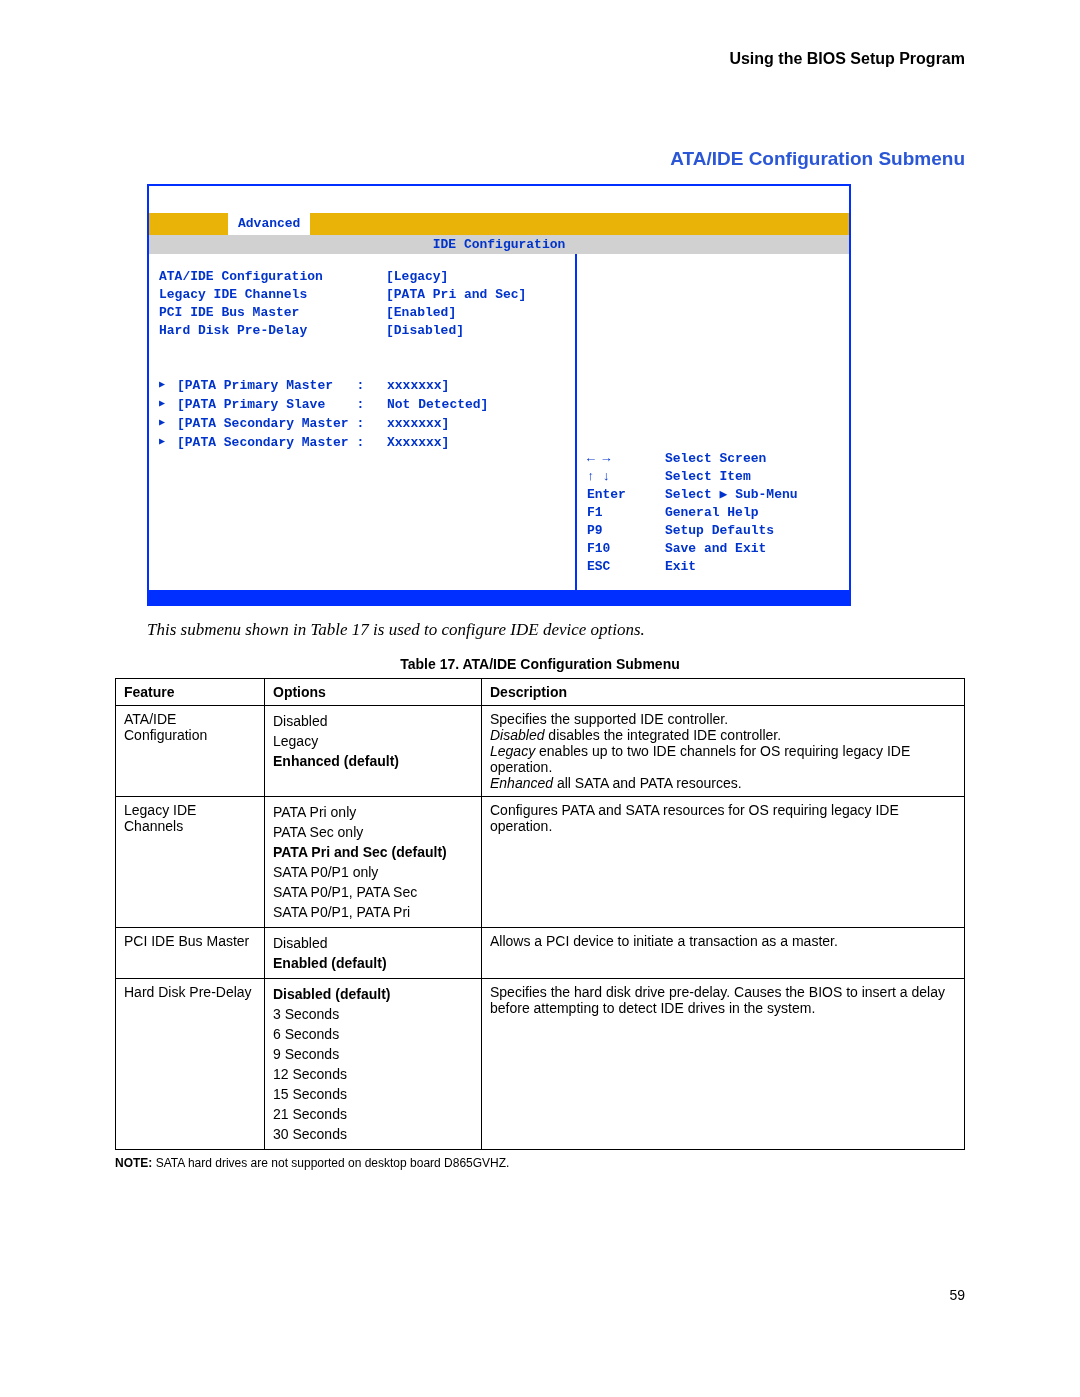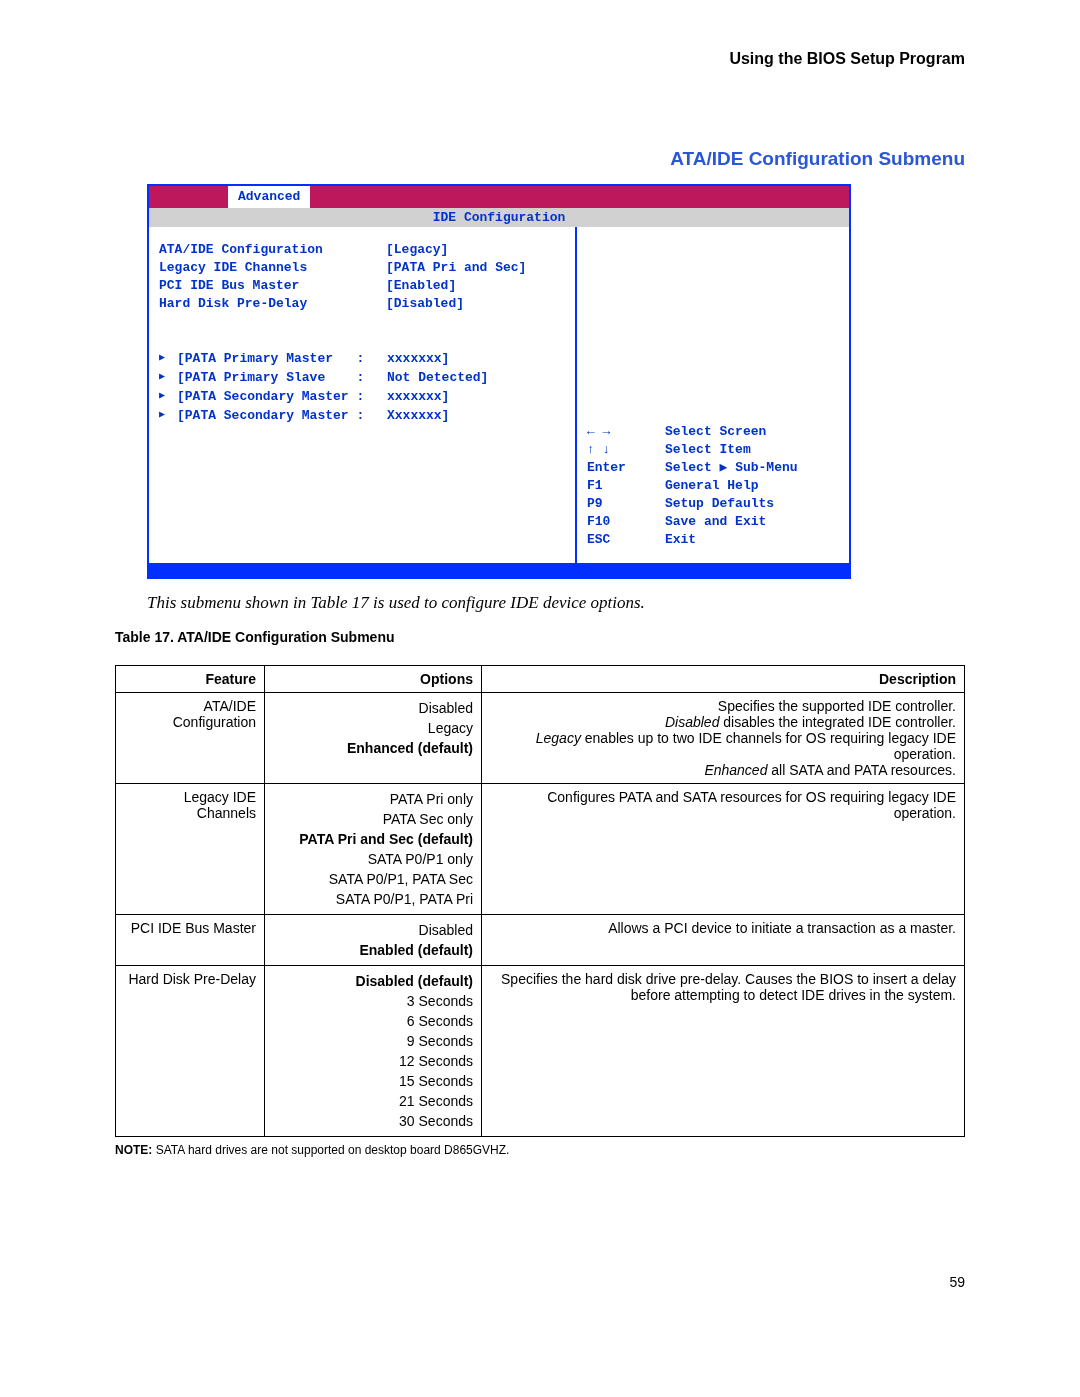--- a/index.html
+++ b/index.html
@@ -34,24 +34,25 @@
     margin-left: 32px;
     width: 700px;
     font-family: "Courier New", monospace;
     font-size: 13px;
     font-weight: bold;
     color: #0033cc;
     background: #fff;
   }
   .tab-row {
     display: flex;
-    background: #be185d;
+    background: #eab308;
     color: #fff;
     height: 22px;
     line-height: 22px;
+    margin-top: 27px;
   }
   .tab-spacer {
     width: 79px;
   }
   .tab-active {
     background: #fff;
     color: #0033cc;
     padding: 0 10px;
   }
   .tab-rest {
@@ -109,33 +110,34 @@
     height: 14px;
   }
   .caption {
     font-family: "Times New Roman", serif;
     font-size: 17px;
     margin: 14px 0 16px 32px;
     width: 700px;
     font-style: italic;
   }
   .table-caption {
-    font-weight: bold;
-    margin-bottom: 20px;
+    text-align: center;
+    font-weight: bold;
+    margin-bottom: 6px;
   }
   table.feature {
     border-collapse: collapse;
     width: 100%;
     font-size: 14px;
   }
   table.feature th, table.feature td {
     border: 1px solid #000;
     padding: 5px 8px;
     vertical-align: top;
-    text-align: right;
+    text-align: left;
   }
   table.feature th {
     font-weight: bold;
   }
   .bold { font-weight: bold; }
   .italic { font-style: italic; }
   .opt-line { display: block; line-height: 20px; }
   .note {
     font-size: 12px;
     margin-top: 6px;

